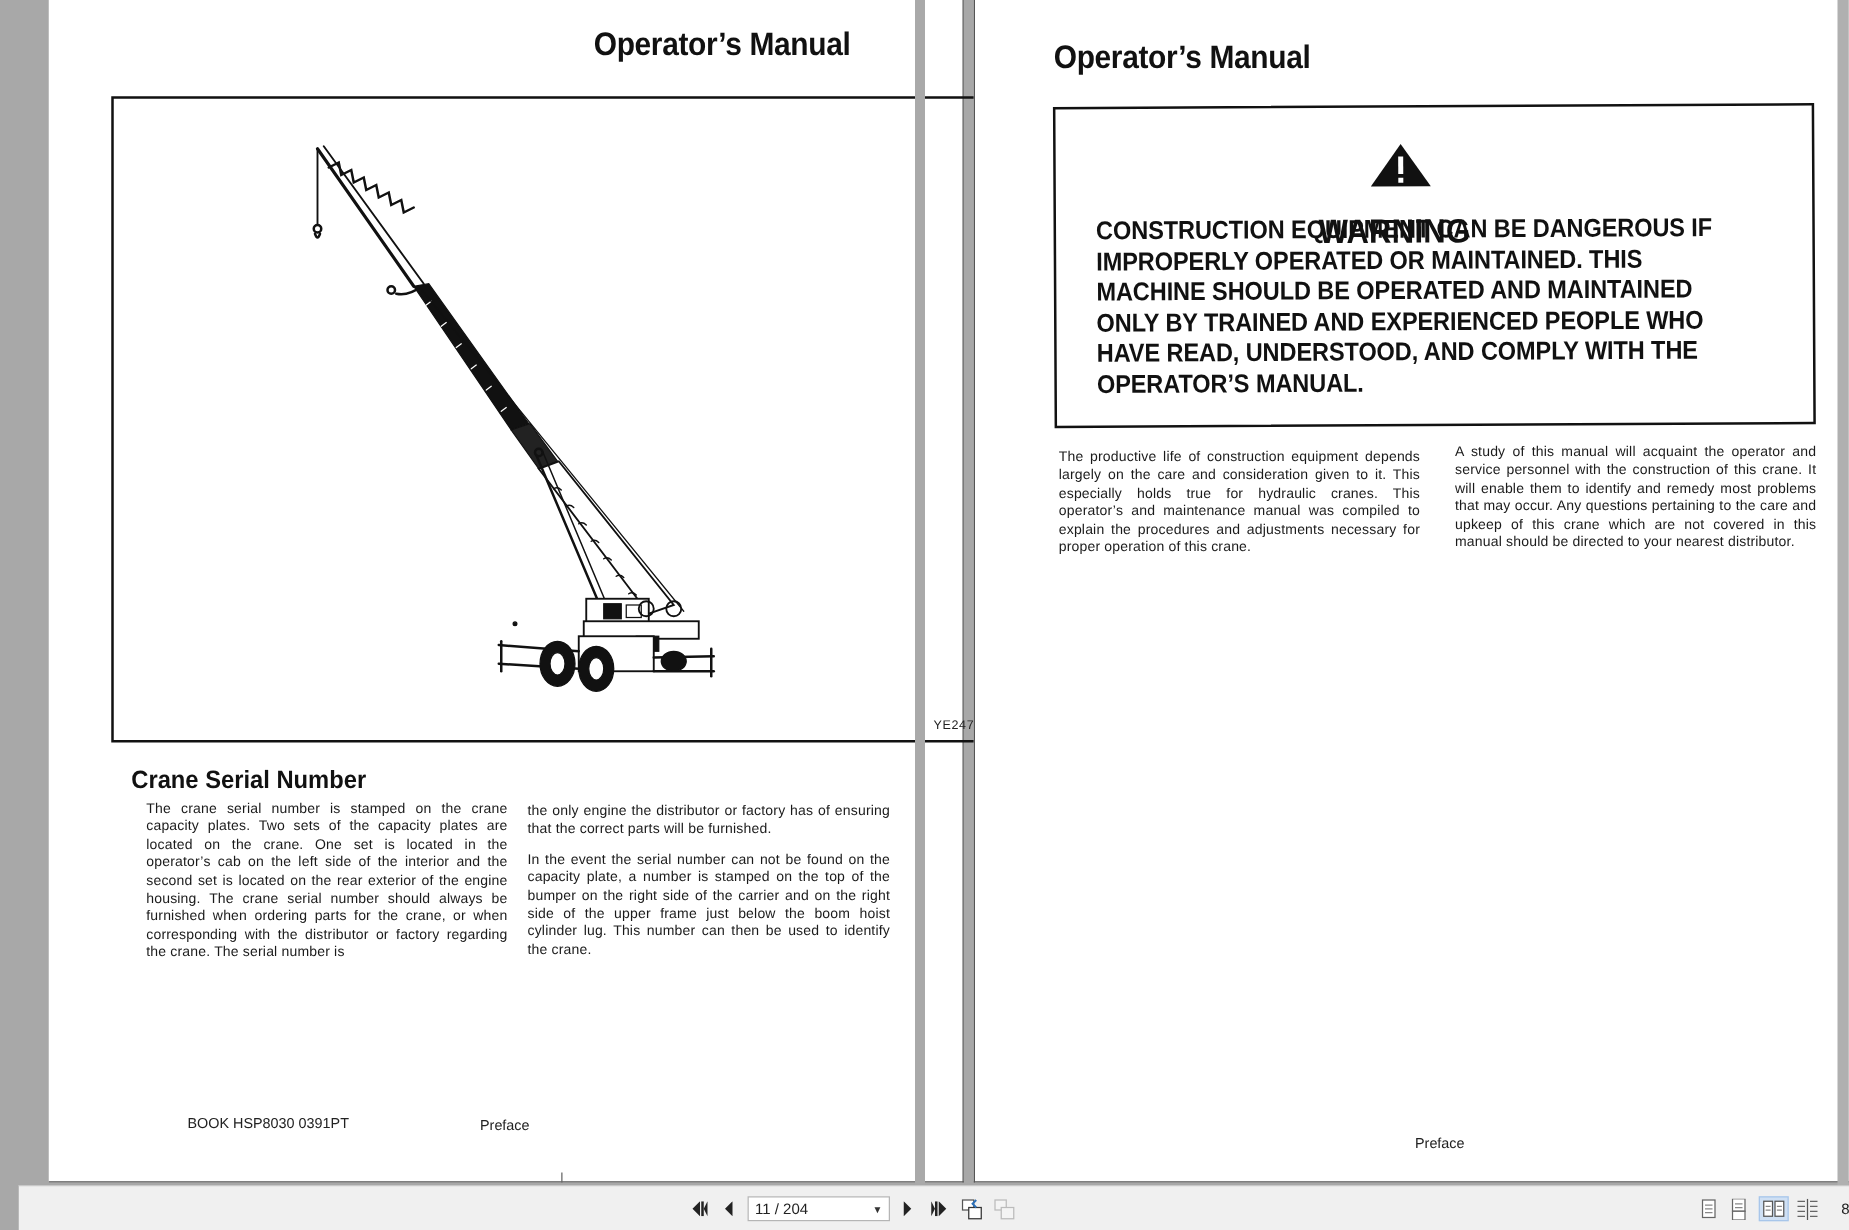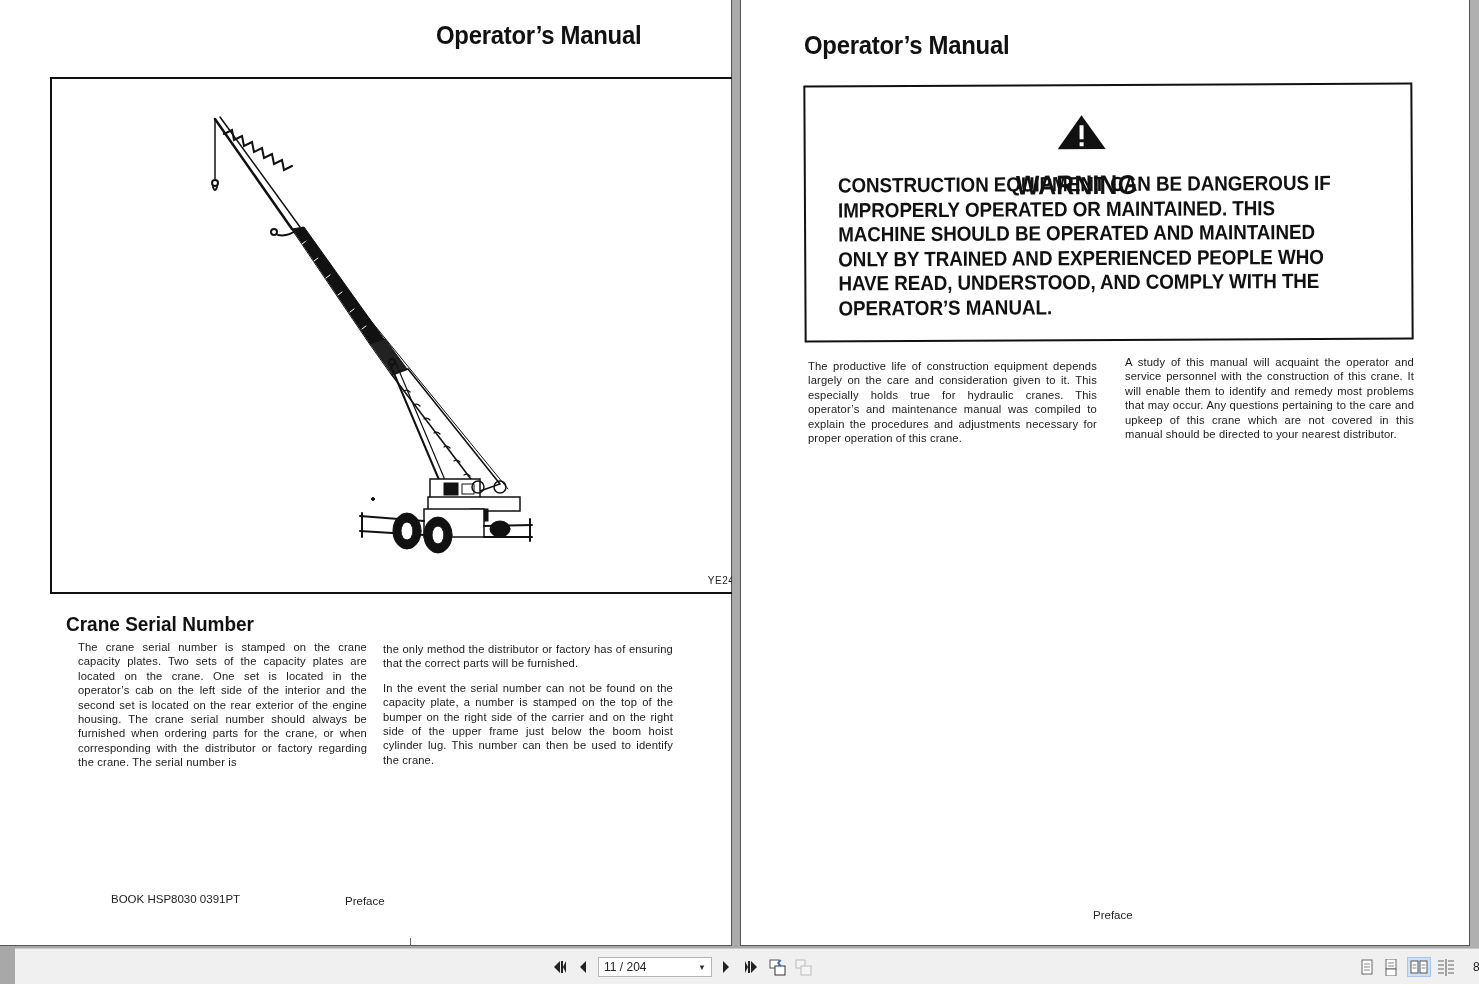--- a/index.html
+++ b/index.html
@@ -1,18 +1,18 @@
 <!DOCTYPE html>
 <html><head>
 <meta charset="utf-8">
 <style>
   * { box-sizing: border-box; margin: 0; padding: 0; }
   html, body { width: 1479px; height: 984px; overflow: hidden; background: #a8a8a8; font-family: "Liberation Sans", sans-serif; }
   .viewer { position: absolute; left: 0; top: 0; width: 1479px; height: 948px; background: #a8a8a8; }
-  .page { position: absolute; top: 0; background: #ffffff; height: 946px; border-bottom: 1px solid #555; }
+  .page { position: absolute; top: 0; background: #ffffff; height: 946px; border-bottom: 1px solid #555; margin-left: 39px; }
   .page-left { left: 0; width: 732px; border-right: 1px solid #555; }
   .page-right { left: 740px; width: 730px; border-left: 1px solid #555; border-right: 1px solid #555; }
   .gutter { position: absolute; left: 732px; top: 0; width: 8px; height: 948px; background: #a9a9a9; }
   .right-edge { position: absolute; left: 1470px; top: 0; width: 9px; height: 948px; background: #b0b0b0; }
 
   .manual-title { position: absolute; font-size: 26px; font-weight: bold; color: #111; letter-spacing: -0.3px; transform: scaleX(0.92); transform-origin: left top; }
   .page-left .manual-title { left: 436px; top: 20px; }
   .page-right .manual-title { left: 63px; top: 30px; }
 
   .figure-box { position: absolute; left: 50px; top: 77px; width: 724px; height: 517px; border: 2px solid #111; border-top-width: 2px; }
@@ -128,21 +128,21 @@
       </svg>
       <div class="figure-id">YE2472-C</div>
     </div>
 
     <div class="section-heading">Crane Serial Number</div>
 
     <div class="body-col left-col1">
       <p>The crane serial number is stamped on the crane capacity plates.  Two sets of the capacity plates are located on the crane.  One set is located in the operator’s cab on the left side of the interior and the second set is located on the rear exterior of the engine housing.  The crane serial number should always be furnished when ordering parts for the crane, or when corresponding with the distributor or factory regarding the crane.  The serial number is</p>
     </div>
     <div class="body-col left-col2">
-      <p>the only method the distributor or factory has of ensuring that the correct parts will be furnished.</p>
+      <p>the only engine the distributor or factory has of ensuring that the correct parts will be furnished.</p>
       <p>In the event the serial number can not be found on the capacity plate, a number is stamped on the top of the bumper on the right side of the carrier and on the right side of the upper frame just below the boom hoist cylinder lug.  This number can then be used to identify the crane.</p>
     </div>
 
     <div class="footer-text footer-book">BOOK HSP8030 0391PT</div>
     <div class="footer-text footer-preface-left">Preface</div>
     <div class="tick-mark"></div>
   </div>
 
   <div class="gutter"></div>
 

